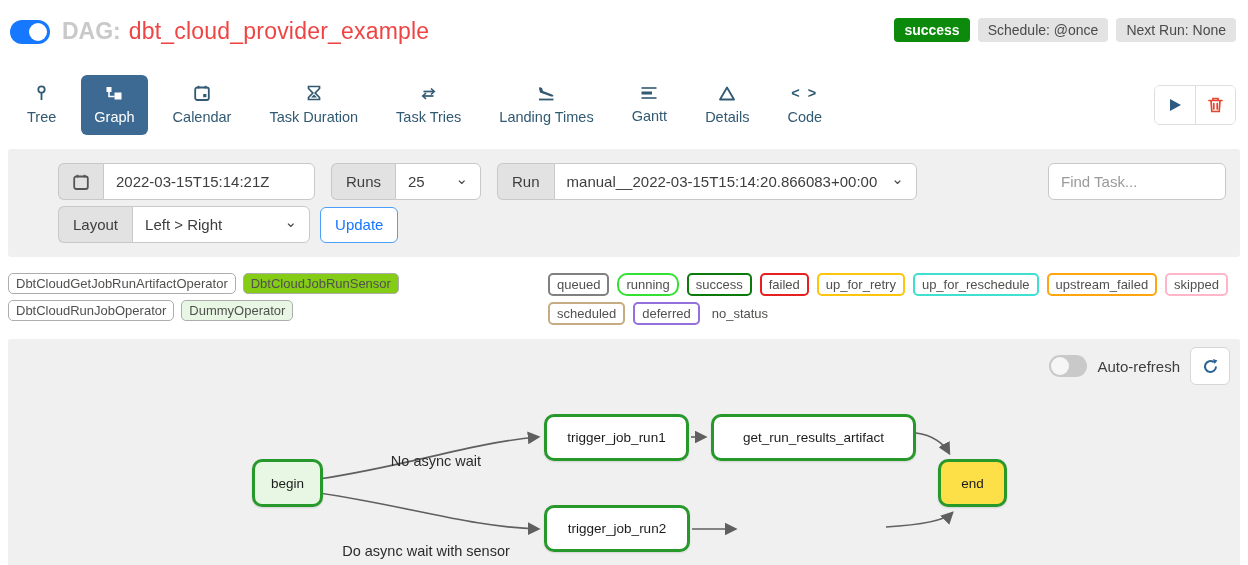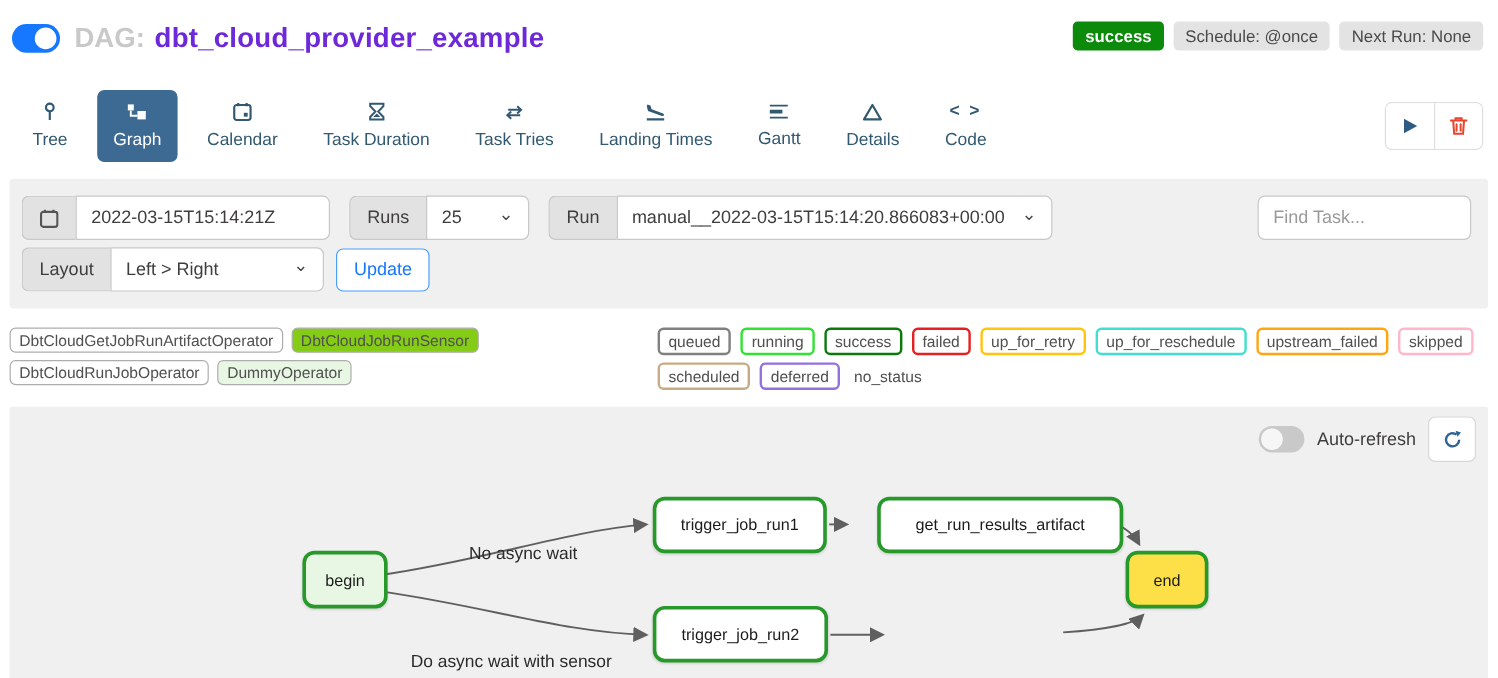--- a/index.html
+++ b/index.html
@@ -4,39 +4,39 @@
 <style>
   * { box-sizing: border-box; margin: 0; padding: 0; }
   html,body { width:1248px; height:565px; background:#fff; overflow:hidden;
     font-family:"Liberation Sans","DejaVu Sans",sans-serif; color:#45433f; }
 
   
   .header { display:flex; align-items:center; padding:18px 12px 0 10px; }
   .toggle { width:40px; height:24px; border-radius:12px; background:#1677ff; position:relative; flex:0 0 auto; cursor:pointer; }
   .toggle .knob { position:absolute; top:3px; right:3px; width:18px; height:18px; border-radius:50%; background:#fff; }
   .dag-prefix { font-size:23px; font-weight:bold; color:#c9c9c9; margin-left:12px; }
-  .dag-title  { font-size:23px; font-weight:bold; color:#6d28d9; margin-left:8px; letter-spacing:.2px; }
+  .dag-title  { font-size:23px; font-weight:normal; color:#ef4444; margin-left:8px; letter-spacing:.2px; }
   .header-badges { margin-left:auto; display:flex; gap:8px; align-items:flex-start; align-self:flex-start; }
   .badge-pill { font-size:14px; padding:4px 10px; border-radius:4px; background:#e3e3e3; color:#4a4a4a; white-space:nowrap; }
   .badge-success { background:#0b8a0b; color:#fff; font-weight:bold; }
 
   
   .tabbar { display:flex; align-items:center; margin:30px 12px 0 14px; }
   .tab { display:flex; align-items:center; gap:8px; font-size:14.5px; color:#315972; padding:10px 13px;
          border-radius:6px; cursor:pointer; white-space:nowrap; margin-right:12px;flex-direction:column; }
   .tab svg { flex:0 0 auto; }
   .tab.active { background:#3d6a92; color:#fff; }
   .tab-code-glyph { font-weight:bold; letter-spacing:2px; }
   .action-group { margin-left:auto; display:flex; border:1px solid #dedede; border-radius:6px; overflow:hidden; }
   .action-btn { width:40px; height:38px; display:flex; align-items:center; justify-content:center; background:#fff; cursor:pointer; }
   .action-btn + .action-btn { border-left:1px solid #dedede; }
 
   
   .filter-panel { background:#f0f0f0; margin:14px 8px 0 8px; border-radius:3px; padding:14px 10px 14px 10px; }
-  .filter-row { display:flex; align-items:center; }
+  .filter-row { display:flex; align-items:center;margin-left:40px; }
   .filter-row + .filter-row { margin-top:6px; }
   .igroup { display:flex; align-items:stretch; margin-right:16px; }
   .iaddon { background:#e2e2e2; border:1px solid #c8c8c8; border-right:none; border-radius:6px 0 0 6px;
             display:flex; align-items:center; padding:0 14px; font-size:15px; color:#3f3e3d; }
   .ifield { background:#fff; border:1px solid #c8c8c8; border-radius:0 6px 6px 0; height:37px;
             display:flex; align-items:center; padding:0 12px; font-size:15px; color:#3f3e3d; }
   input.ifield { outline:none; }
   .iselect { cursor:pointer; gap:14px; }
   .iselect .chev { font-size:15px; color:#444; line-height:10px; transform:translateY(-3px); }
   .find-task { margin-left:auto; margin-right:4px; }
@@ -209,21 +209,21 @@
 
 <div class="legend">
   <div class="legend-operators" id="legend-operators">
       <span class="lbadge" style="background: rgb(255, 255, 255);">DbtCloudGetJobRunArtifactOperator</span>
       <span class="lbadge" style="background: #84cc16;">DbtCloudJobRunSensor</span>
       <span class="lbadge" style="background: rgb(255, 255, 255);">DbtCloudRunJobOperator</span>
       <span class="lbadge" style="background: rgb(232, 247, 228);">DummyOperator</span>
     </div>
   <div class="legend-states" id="legend-states">
       <span class="lbadge sbadge" style="border-color: rgb(128, 128, 128);">queued</span>
-      <span class="lbadge sbadge" style="border-color: rgb(50, 225, 50);">running</span>
+      <span class="lbadge sbadge" style="border-color: rgb(50, 225, 50); border-radius: 10px;">running</span>
       <span class="lbadge sbadge" style="border-color: rgb(11, 122, 11);">success</span>
       <span class="lbadge sbadge" style="border-color: rgb(230, 32, 32);">failed</span>
       <span class="lbadge sbadge" style="border-color: rgb(255, 196, 12);">up_for_retry</span>
       <span class="lbadge sbadge" style="border-color: rgb(64, 224, 208);">up_for_reschedule</span>
       <span class="lbadge sbadge" style="border-color: rgb(255, 165, 16);">upstream_failed</span>
       <span class="lbadge sbadge" style="border-color: rgb(255, 182, 201);">skipped</span>
       <span class="lbadge sbadge" style="border-color: rgb(199, 171, 131);">scheduled</span>
       <span class="lbadge sbadge" style="border-color: rgb(147, 112, 219);">deferred</span>
       <span class="no-status">no_status</span>
     </div>
@@ -256,16 +256,16 @@
     <span class="ar-label">Auto-refresh</span>
     <div class="refresh-btn">
       <svg width="17" height="17" viewBox="0 0 17 17">
           <path d="M14,8.5 a5.5,5.5 0 1 1 -2.2,-4.4" fill="none" stroke="#2b6494" stroke-width="2"></path>
           <path d="M11,1 L15.5,2.5 L12.5,6 Z" fill="#2b6494"></path>
         </svg>
     </div>
   </div>
 <div class="dag-node" style="left: 244px; top: 120px; width: 71px; height: 48px; background: rgb(232, 247, 228); border-color: rgb(39, 153, 43);">begin</div>
     <div class="dag-node" style="left: 536px; top: 75px; width: 145px; height: 47px; background: rgb(255, 255, 255); border-color: rgb(39, 153, 43);">trigger_job_run1</div>
-    <div class="dag-node" style="left: 703px; top: 75px; width: 205px; height: 47px; background: rgb(255, 255, 255); border-color: rgb(39, 153, 43); margin-left: 20px;">get_run_results_artifact</div>
+    <div class="dag-node" style="left: 703px; top: 75px; width: 205px; height: 47px; background: rgb(255, 255, 255); border-color: rgb(39, 153, 43);">get_run_results_artifact</div>
     <div class="dag-node" style="left: 536px; top: 166px; width: 146px; height: 47px; background: rgb(255, 255, 255); border-color: rgb(39, 153, 43);">trigger_job_run2</div>
     <div class="dag-node" style="left: 930px; top: 120px; width: 69px; height: 48px; background: #fde047; border-color: rgb(39, 153, 43);">end</div>
   </div>
 
 </body></html>

